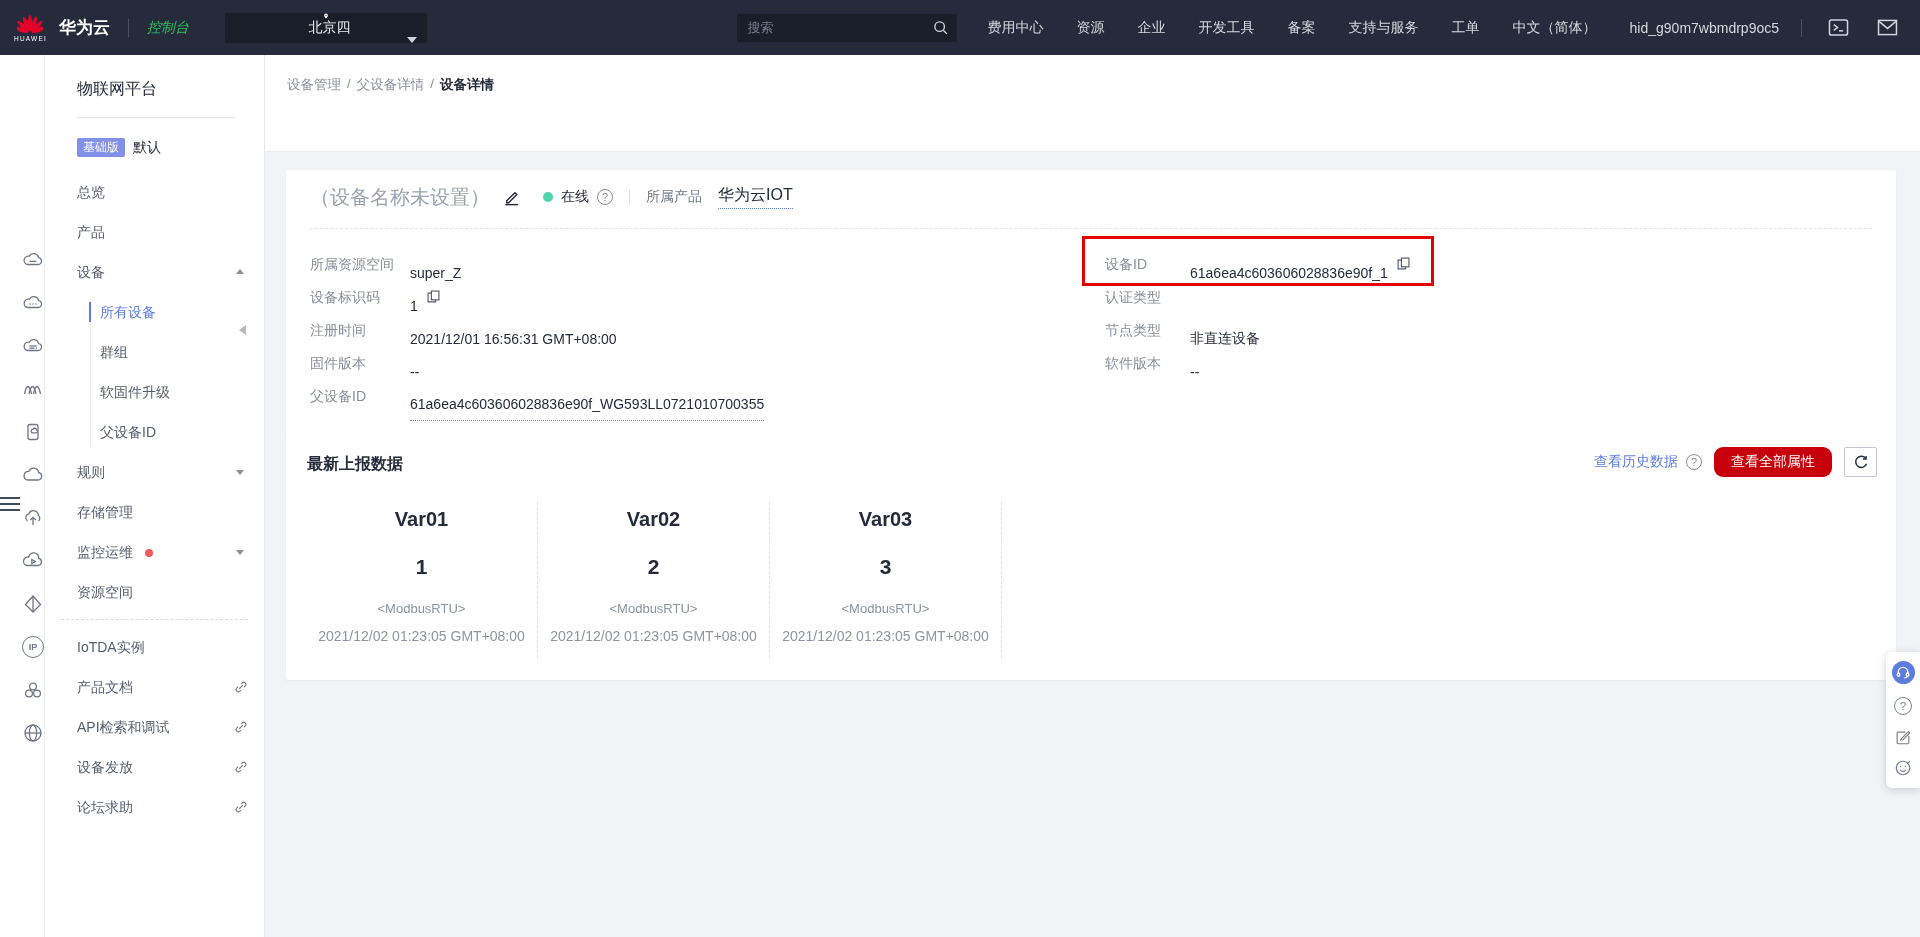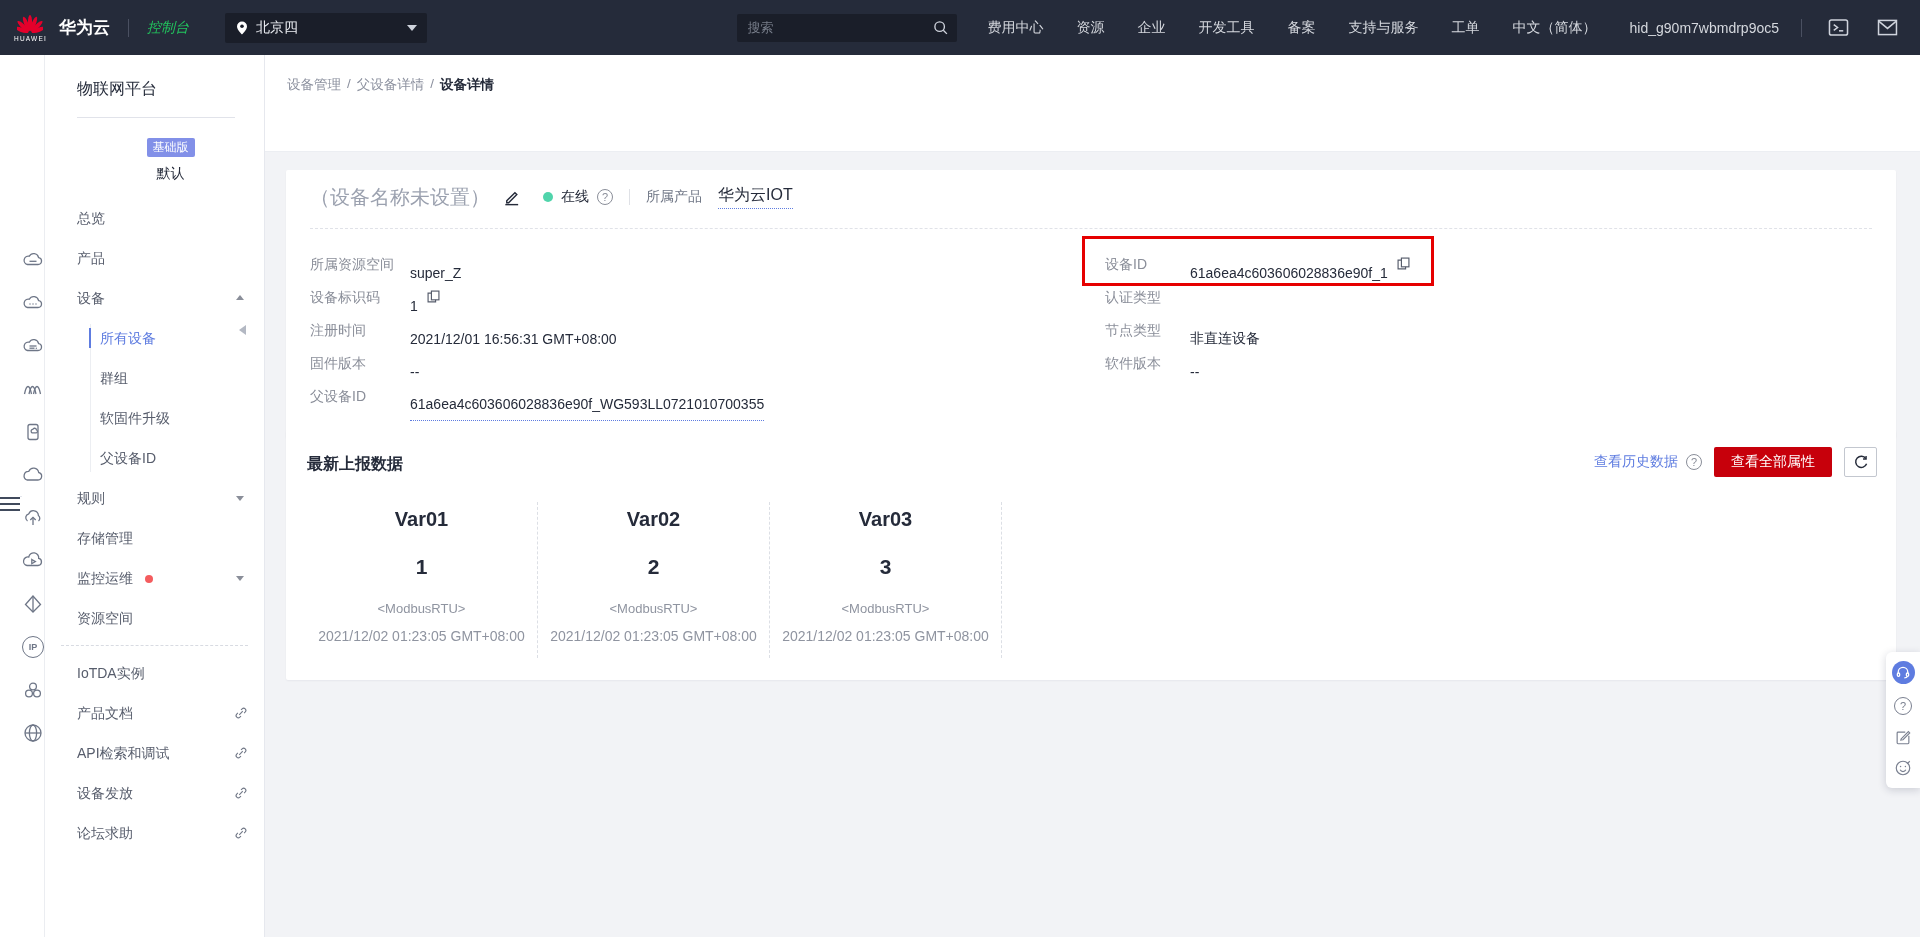--- a/index.html
+++ b/index.html
@@ -17,21 +17,21 @@
     position:absolute; top:0; left:0; width:1920px; height:55px;
     background:#252b3a; display:flex; align-items:center; z-index:30;
   }
   .logo { margin-left:14px; display:flex; flex-direction:column; align-items:center; cursor:pointer; }
   .logo-word { color:#fff; font-size:6.5px; letter-spacing:1.2px; margin-top:1px; }
   .brand { color:#fff; font-size:17px; font-weight:bold; margin-left:12px; cursor:pointer; }
   .tb-sep { width:1px; height:18px; background:#4a5061; margin:0 18px; }
   .tb-console { color:#22c55e; font-size:14px; cursor:pointer;font-style:italic; }
   .region-box {
     margin-left:36px; width:202px; height:30px; background:#1a1e29; border-radius:2px;
-    display:flex; align-items:center; padding:0 10px; cursor:pointer;
+    display:flex; align-items:center; padding:0 10px; cursor:pointer;flex-direction:column;
   }
   .region-text { color:#eef0f5; font-size:14px; margin-left:7px; }
   .caret-down-w {
     margin-left:auto; width:0; height:0;
     border-left:5px solid transparent; border-right:5px solid transparent; border-top:6px solid #cfd3dc;
   }
   .tb-search {
     margin-left:auto; margin-right:31px; width:220px; height:28px; background:#1a1e29;
     border-radius:2px; display:flex; align-items:center; padding:0 8px 0 11px;
   }
@@ -61,21 +61,21 @@
     color:#6e7687; font-size:9px; display:flex; align-items:center; justify-content:center; font-weight:bold;
   }
 
   
   .sidebar {
     position:absolute; top:55px; left:45px; width:220px; height:882px; background:#fff;
     border-right:1px solid #e6e8ee; z-index:15;
   }
   .side-title { margin:24px 0 0 32px; font-size:16px; color:#252b3a; }
   .side-divider { margin:17px 0 0 32px; width:158px; border-top:1px solid #e1e3ea; }
-  .badge-row { margin:20px 0 0 32px; display:flex; align-items:center; gap:8px;flex-direction:column; }
+  .badge-row { margin:20px 0 0 32px; display:flex; align-items:center; gap:8px; }
   .badge { background:#8290e8; color:#fff; font-size:12px; line-height:19px; padding:0 6px; border-radius:2px; }
   .badge-suffix { font-size:14px; color:#252b3a; }
   .menu { margin-top:15px; }
   .menu-item {
     position:relative; height:40px; line-height:40px; padding-left:32px;
     font-size:14px; color:#575d6c; cursor:pointer; white-space:nowrap;
   }
   .caret-up, .caret-dn { position:absolute; right:20px; top:18px; width:0; height:0;
     border-left:4.5px solid transparent; border-right:4.5px solid transparent; }
   .caret-up { border-bottom:5px solid #8a8e99; top:17px; }
@@ -151,21 +151,21 @@
     position:absolute; left:796px; top:66px; width:352px; height:50px;
     border:3px solid #e60000; z-index:5; pointer-events:none;
   }
 
   
   .report-title { position:absolute; left:21px; top:24px; font-size:16px; font-weight:bold; color:#252b3a; }
   .report-actions { position:absolute; right:19px; top:17px; display:flex; align-items:center; gap:12px; }
   .link-blue { color:#5e7ce0; font-size:14px; cursor:pointer; }
   .btn-red {
     background:#c7000b; color:#fff; font-size:14px; height:30px; padding:0 17px;
-    display:flex; align-items:center; border-radius:2px; border:none; cursor:pointer; font-family:inherit;
+    display:flex; align-items:center; border-radius:9px; border:none; cursor:pointer; font-family:inherit;
   }
   .btn-refresh {
     width:33px; height:30px; border:1px solid #c3c7cf; border-radius:2px; background:#fff;
     display:flex; align-items:center; justify-content:center; cursor:pointer;
   }
   .btn-refresh svg { stroke:#252b3a; fill:none; stroke-width:1.6; }
   .tiles { position:absolute; left:20px; top:72px; display:flex; }
   .tile { width:232px; text-align:center; padding:6px 0 14px; border-right:1px dashed #dcdfe5; }
   .tile-name { font-size:20px; font-weight:bold; color:#252b3a; }
   .tile-value { font-size:21px; font-weight:bold; color:#252b3a; margin-top:24px; }

